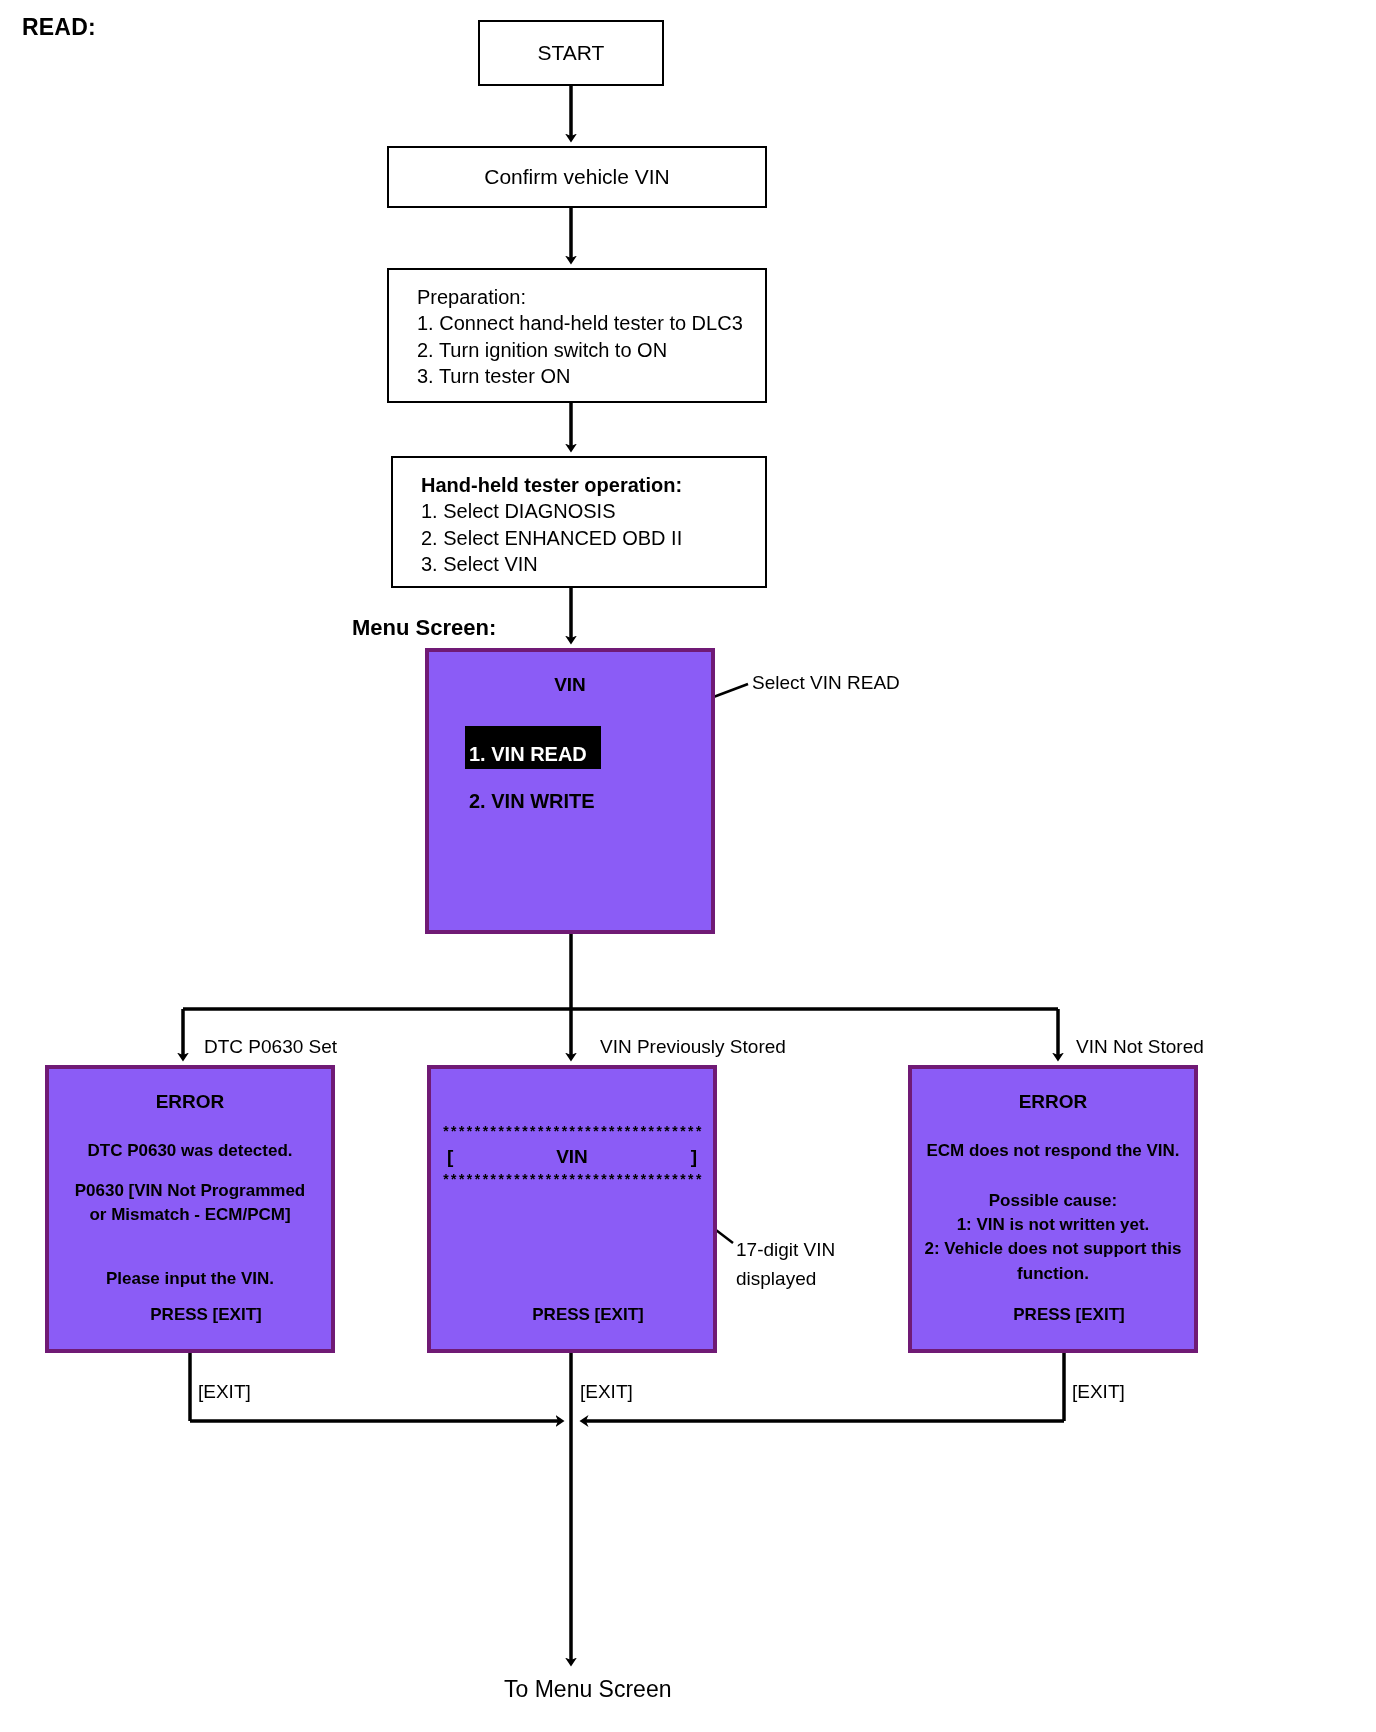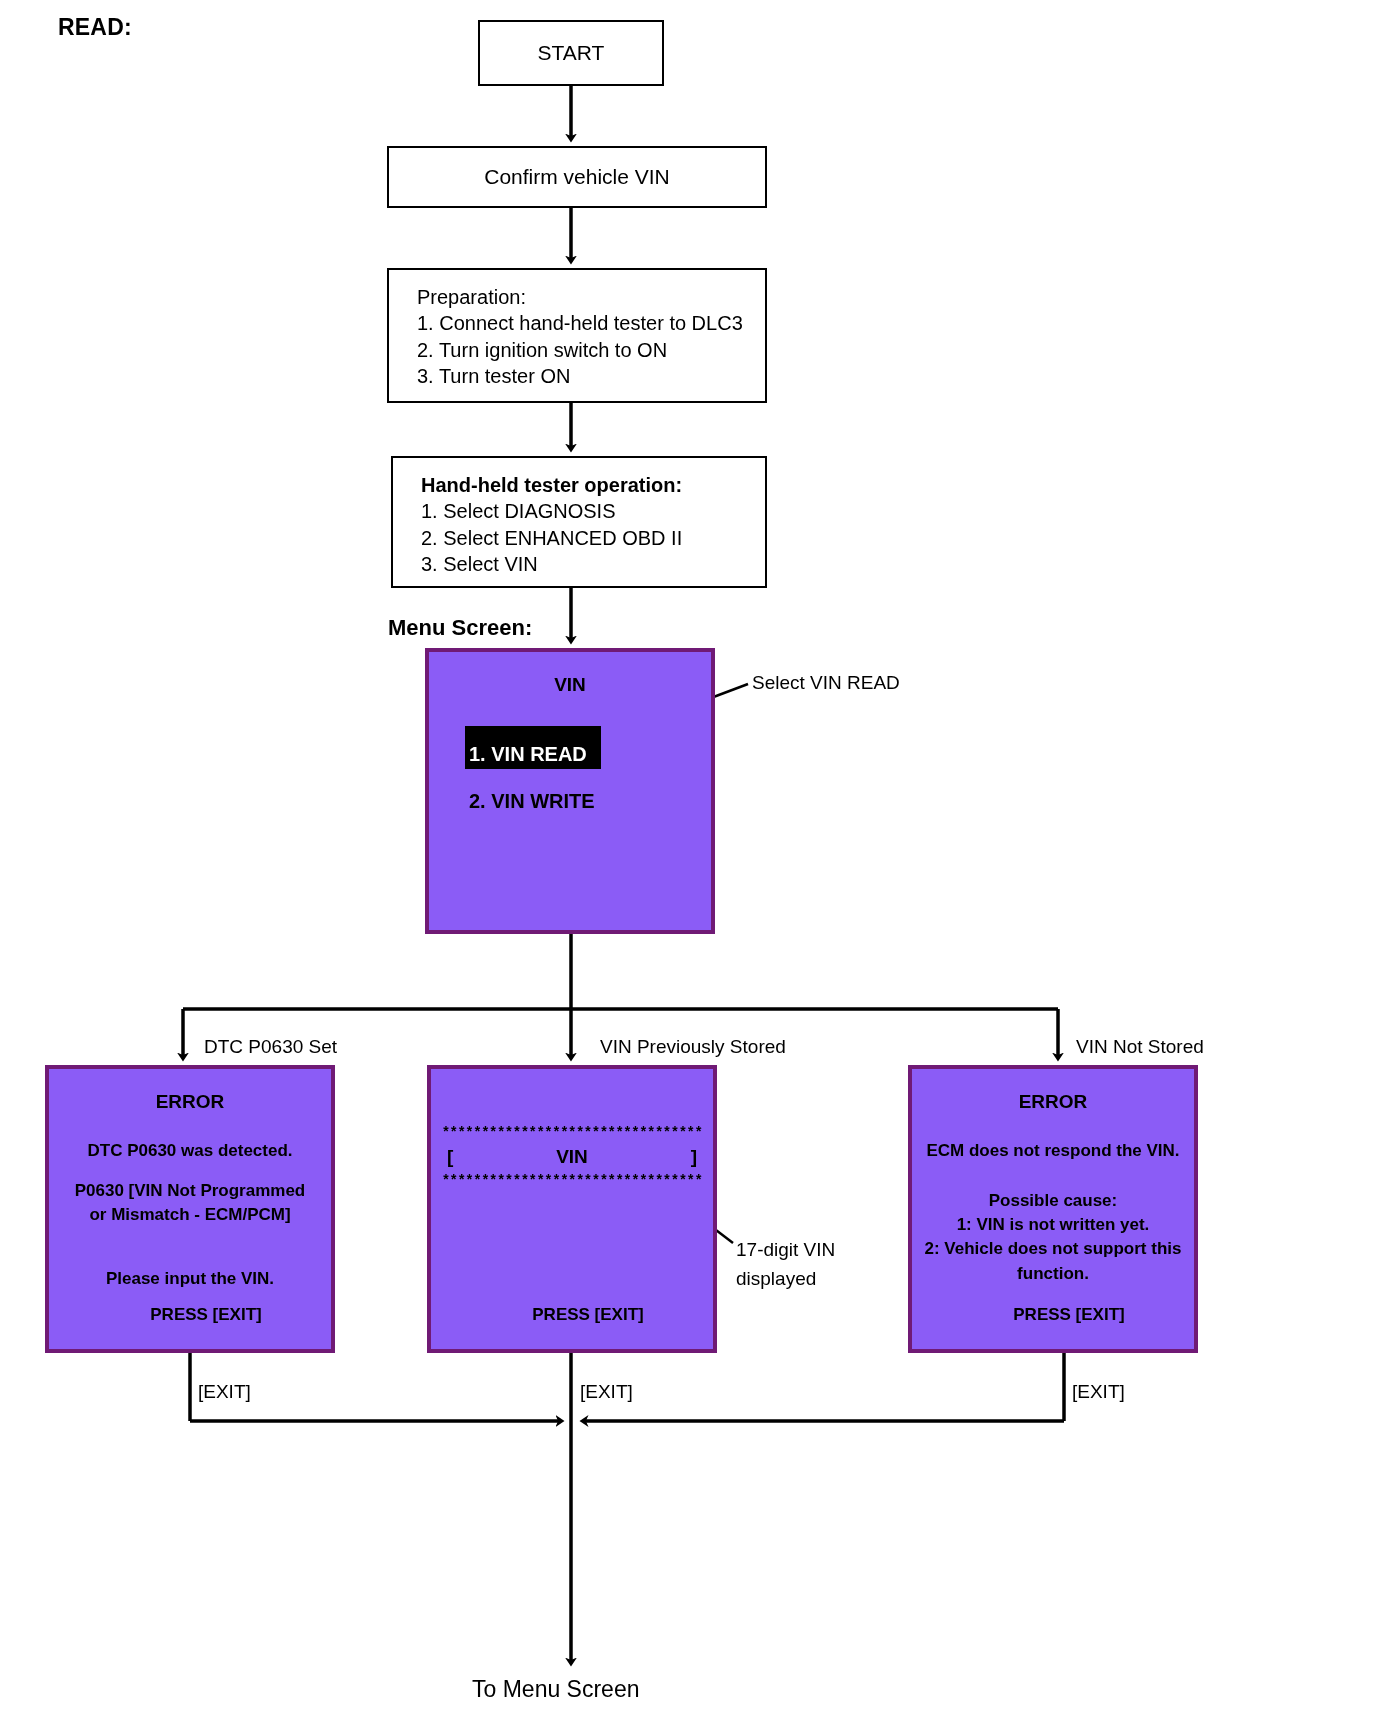--- a/index.html
+++ b/index.html
@@ -18,21 +18,21 @@
     overflow: hidden;
     background: #ffffff;
   }
   .svg-layer {
     position: absolute;
     left: 0;
     top: 0;
     width: 1376px;
     height: 1732px;
   }
-  .abs { position: absolute; margin-left: 36px; }
+  .abs { position: absolute; }
 
   
   .read-label {
     left: 22px;
     top: 14px;
     font-size: 23px;
     font-weight: bold;
     letter-spacing: 0.2px;
   }
   .menu-screen-label {
@@ -143,21 +143,21 @@
     font-size: 19px;
   }
   .a-select-vin-read { left: 752px; top: 672px; }
   .a-17digit  { left: 736px; top: 1236px; line-height: 1.5; width: 160px; }
   .a-dtc      { left: 204px; top: 1036px; }
   .a-stored   { left: 600px; top: 1036px; }
   .a-notstored{ left: 1076px; top: 1036px; }
   .a-exit1    { left: 198px; top: 1381px; }
   .a-exit2    { left: 580px; top: 1381px; }
   .a-exit3    { left: 1072px; top: 1381px; }
-  .a-tomenu   { left: 472px; top: 1676px; font-size: 23px; }
+  .a-tomenu   { left: 504px; top: 1676px; font-size: 23px; }
 </style>
 </head>
 <body>
 
 <div id="page">
 
   <svg class="svg-layer" viewBox="0 0 1376 1732">
     <defs>
       <marker id="arrow" markerWidth="14" markerHeight="14" refX="4.5" refY="6" orient="auto" markerUnits="userSpaceOnUse">
         <path d="M0,0 L9,6 L0,12 L2.6,6 Z" fill="#000"></path>

